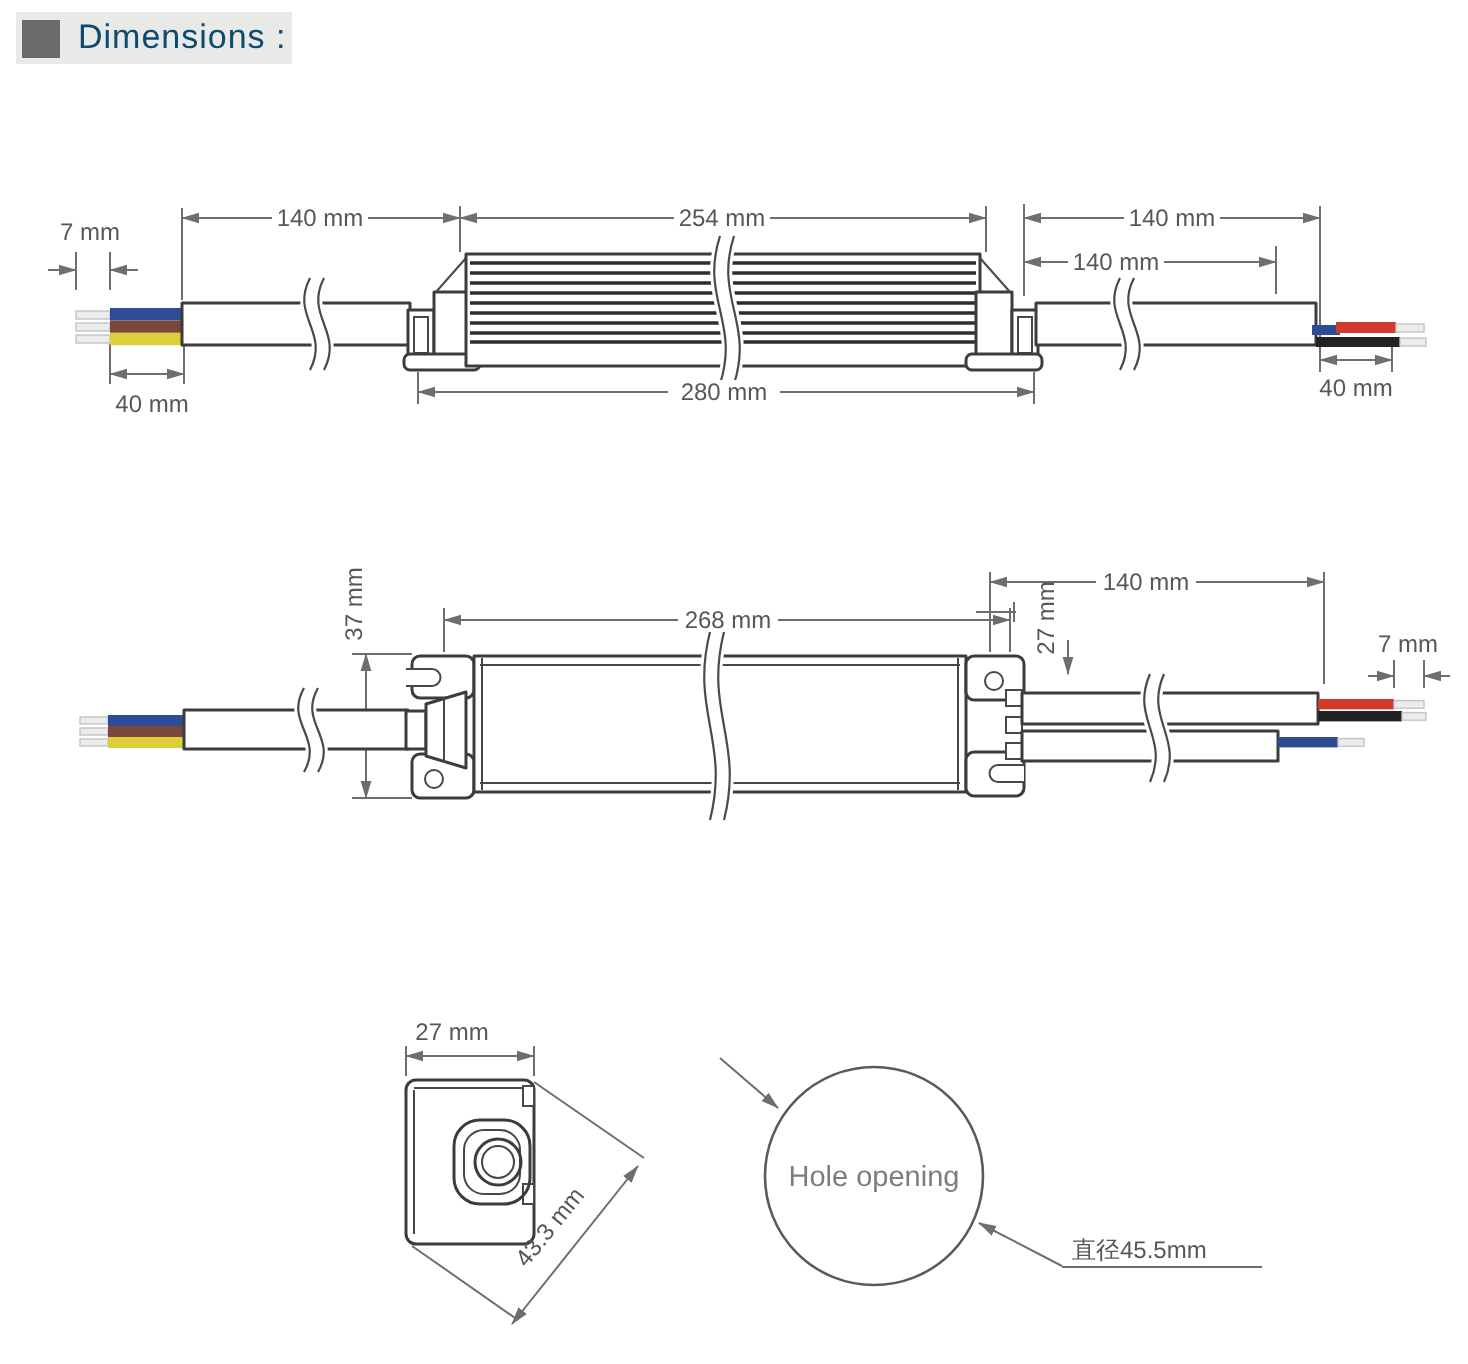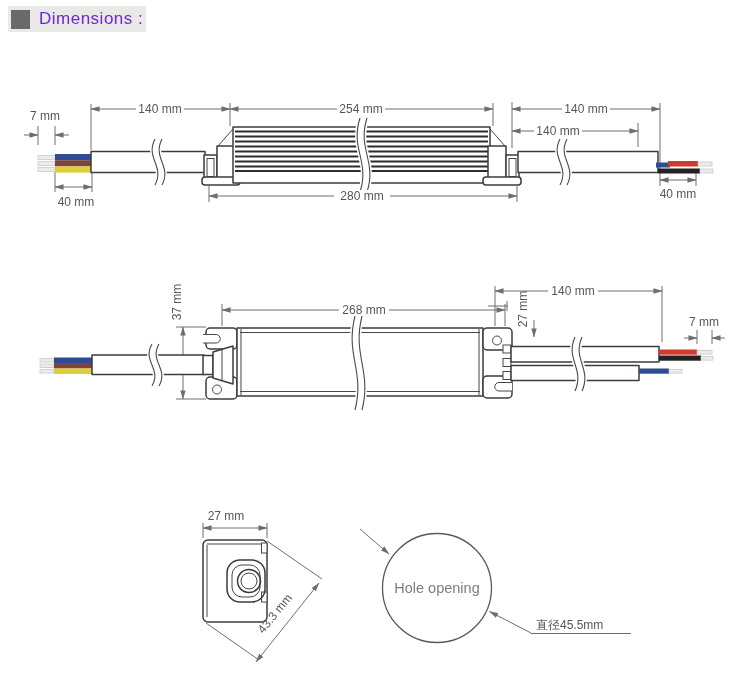--- a/index.html
+++ b/index.html
@@ -1,21 +1,21 @@
 <!DOCTYPE html>
 <html><head>
 <meta charset="utf-8">
 <style>
   html,body{margin:0;padding:0;background:#fff;}
   #stage{position:relative;width:734px;height:682px;background:#fff;overflow:hidden;
          font-family:"Liberation Sans",sans-serif;}
   #hdr{position:absolute;left:8px;top:6px;width:138px;height:26px;background:#e9e9e7;
        display:flex;align-items:center;}
   #hdr .sq{width:19px;height:19px;background:#6a6a6a;margin-left:3px;flex:0 0 auto;}
-  #hdr .ttl{margin-left:9px;font-size:17px;color:#6d28d9;letter-spacing:.5px;white-space:nowrap;}
+  #hdr .ttl{margin-left:9px;font-size:17px;color:#0c4a6e;letter-spacing:.5px;white-space:nowrap;}
   svg{position:absolute;left:0;top:0;}
   .ln{stroke:#3c3c3c;stroke-width:1.5;fill:none;stroke-linejoin:round;}
   .lnt{stroke:#474747;stroke-width:1;fill:none;}
   .wht{fill:#ffffff;stroke:#3c3c3c;stroke-width:1.5;stroke-linejoin:round;}
   .whtt{fill:#ffffff;stroke:#474747;stroke-width:1;}
   .fin{stroke:#2d2d2d;stroke-width:1.8;}
   .dim{stroke:#6e6e6e;stroke-width:1;fill:none;}
   .gap{stroke:#ffffff;stroke-width:11;fill:none;}
   .brk{stroke:#4a4a4a;stroke-width:1.1;fill:none;}
   .txtbg{fill:#ffffff;}

